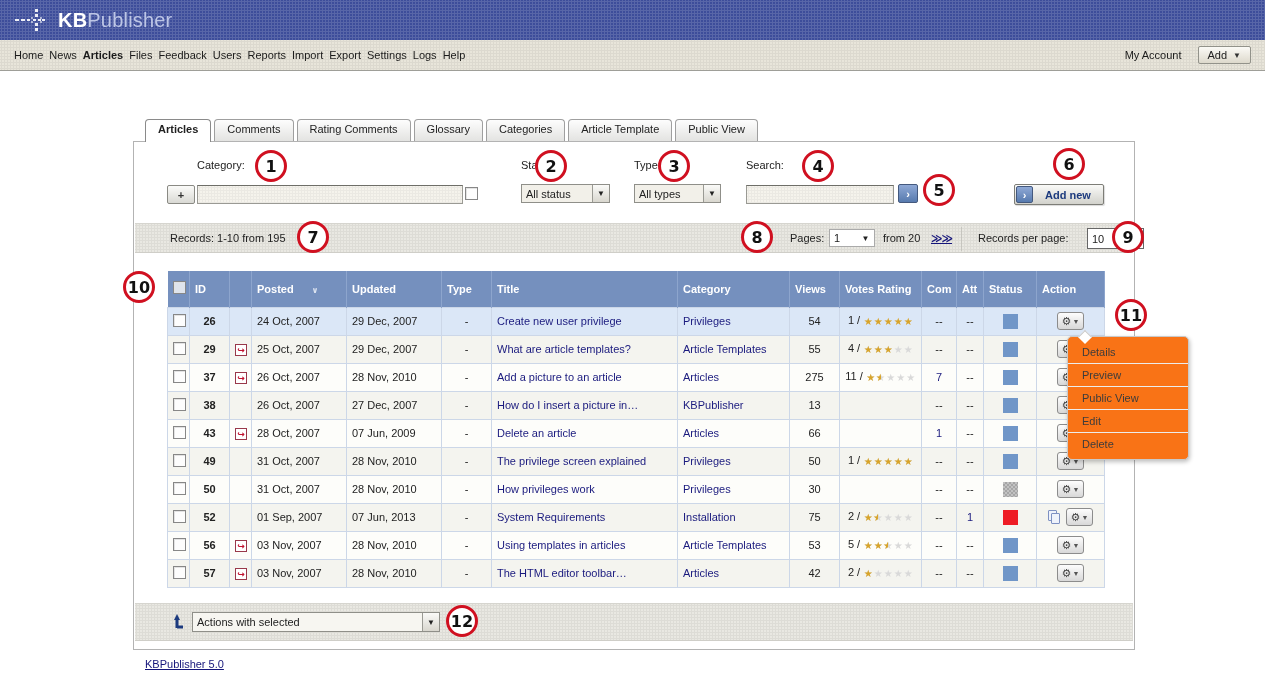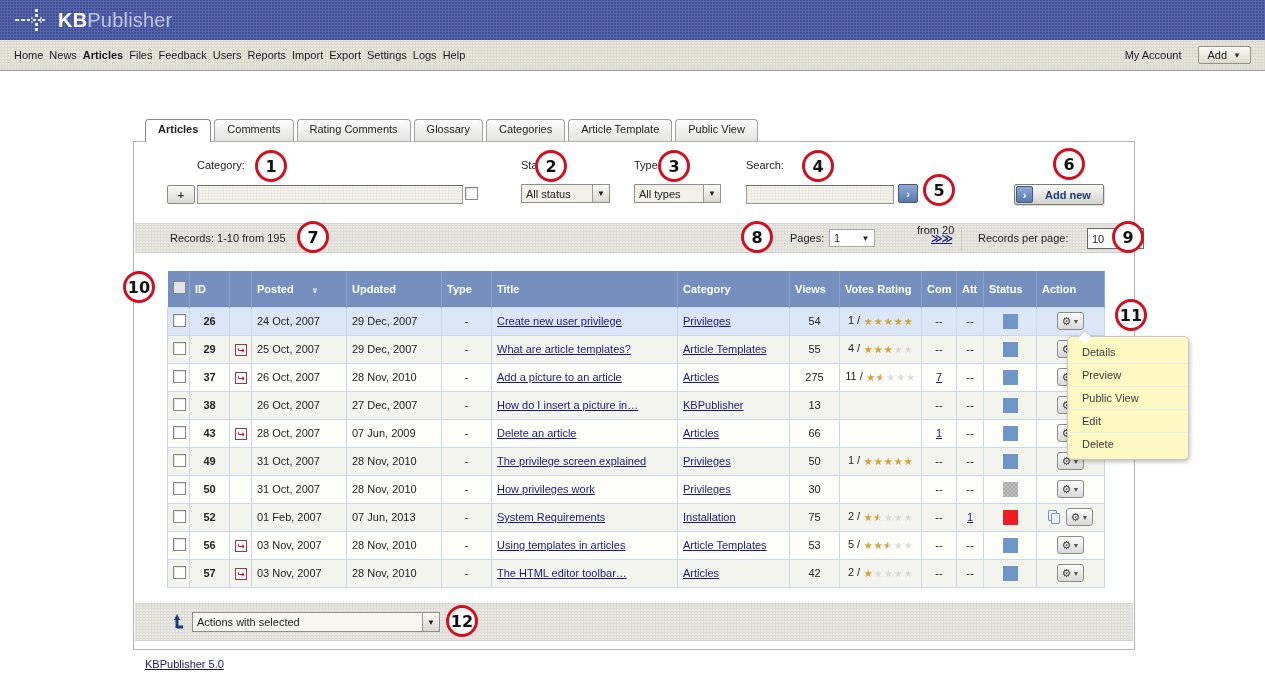--- a/index.html
+++ b/index.html
@@ -77,21 +77,21 @@
     table-layout:fixed; font-size:11px; }
   table.grid th { background:#7590be; color:#fff; font-weight:bold; text-align:left;
     border-right:1px solid #8da5cd; padding:3px 5px; height:36px; vertical-align:middle; }
   table.grid th.ctr, table.grid td.ctr { text-align:center; }
   table.grid td { border:1px solid #ccd7e8; padding:2px 5px; height:28px; vertical-align:middle;
     overflow:hidden; white-space:nowrap; }
   tr.even td { background:#fdfdfa; }
   tr.odd td { background:#f4f4ef; }
   tr.hl td { background:#dbe7f7; }
   .sortglyph { font-size:8px; color:#dfe6f2; margin-left:18px; }
-  td a.cell-link { color:#1a1a7e; text-decoration:underline; cursor:pointer; }
+  td a.cell-link { color:#1a1a7e; cursor:pointer; }
   .idtxt { font-weight:bold; }
   .flag-icon { display:inline-flex; width:12px; height:12px; border:1px solid #99384a; background:#fff;
     color:#c1122f; font-size:9px; line-height:10px; align-items:center; justify-content:center;
     font-weight:bold; }
   .status-sq { display:inline-block; width:15px; height:15px; vertical-align:middle; }
   .status-sq.gray { background-image:repeating-conic-gradient(#a6a6a6 0 25%, #c2c2c2 0 50%);
     background-size:4px 4px; }
   .copy-icon { position:relative; display:inline-block; width:12px; height:14px; margin-right:6px;
     vertical-align:middle; }
   .copy-icon i, .copy-icon b { position:absolute; width:9px; height:11px; border:1px solid #7d90c2;
@@ -107,21 +107,21 @@
   
   .stars { display:inline-block; vertical-align:middle; }
   .star { position:relative; display:inline-block; width:10px; font-size:10px; color:#d9d9d9; }
   .star .fill { position:absolute; left:0; top:0; overflow:hidden; color:#d8a429; white-space:nowrap; }
   .votes-num { margin-right:3px; }
 
   
   .uparrow { position:absolute; cursor:pointer; }
 
   
-  .ctx-menu { position:absolute; left:1067px; top:336px; width:122px; background:#fef9c3;
+  .ctx-menu { position:absolute; left:1067px; top:336px; width:122px; background:#f97316;
     border:1px solid #c9c9c9; border-radius:5px; box-shadow:1px 2px 4px rgba(0,0,0,.25); z-index:40;
     padding:4px 0; }
   .ctx-menu::before { content:""; position:absolute; left:12px; top:-5px; width:9px; height:9px;
     background:#fff; border-left:1px solid #c9c9c9; border-top:1px solid #c9c9c9; transform:rotate(45deg); }
   .ctx-item { padding:5px 14px; color:#3c3c3c; cursor:pointer; border-bottom:1px solid #ececec; }
   .ctx-item:last-child { border-bottom:none; }
 
   
   .callout { position:absolute; width:32px; height:32px; border:3px solid #d01020; border-radius:50%;
     background:#fff; color:#111; font-weight:bold; font-size:16px; display:flex; align-items:center;
@@ -222,21 +222,21 @@
       <span class="lbl">Add new</span>
     </div>
 
     <div class="strip" style="top:81px; height:30px;">
       <span style="position:absolute; left:35px; top:8px;">Records: 1-10 from 195</span>
       <span style="position:absolute; left:655px; top:8px;">Pages:</span>
       <div class="combo" style="left:694px; top:5px; width:46px; height:18px; background:#fff; border-color:#aaa;">
         <span class="val">1</span>
         <span class="dbtn" style="border:none; background:none;">▼</span>
       </div>
-      <span style="position:absolute; left:748px; top:0;margin-left:34px;">from 20</span>
+      <span style="position:absolute; left:748px; top:8px;">from 20</span>
       <span class="ffwd" style="position:absolute; left:796px; top:8px;">≫≫</span>
       <span style="position:absolute; left:826px; top:3px; width:1px; height:24px; background:#c6c5bf;"></span>
       <span style="position:absolute; left:843px; top:8px;">Records per page:</span>
       <div class="combo" style="left:952px; top:4px; width:57px; height:21px; background:#fff; border-color:#666;">
         <span class="val">10</span>
         <span class="dbtn" style="border:none; background:none;">▼</span>
       </div>
     </div>
 
     <table class="grid">
@@ -405,21 +405,21 @@
     <td class="ctr"><span class="status-sq gray"></span></td>
     <td class="ctr"><span class="gear-btn">
                 <span class="g">⚙</span>
                 <span class="dn">▼</span>
               </span></td>
   </tr>
           <tr class="odd">
     <td class="ctr"><span class="cb"></span></td>
     <td class="ctr idtxt">52</td>
     <td class="ctr"></td>
-    <td>01 Feb, 2007</td>
+    <td>01 Sep, 2007</td>
     <td>07 Jun, 2013</td>
     <td class="ctr">-</td>
     <td><a class="cell-link">System Requirements</a></td>
     <td><a class="cell-link">Installation</a></td>
     <td class="ctr">75</td>
     <td class="ctr" style="white-space:normal; line-height:12px;"><span class="votes-num">2 /</span><span class="stars"><span class="star"><span class="fill" style="width: 100%;">★</span>★</span><span class="star"><span class="fill" style="width: 50%;">★</span>★</span><span class="star"><span class="fill" style="width: 0%;">★</span>★</span><span class="star"><span class="fill" style="width: 0%;">★</span>★</span><span class="star"><span class="fill" style="width: 0%;">★</span>★</span></span></td>
     <td class="ctr">--</td>
     <td class="ctr"><a class="cell-link">1</a></td>
     <td class="ctr"><span class="status-sq" style="background: rgb(238, 28, 37);"></span></td>
     <td class="ctr"><span class="copy-icon"><i></i><b></b></span><span class="gear-btn">

